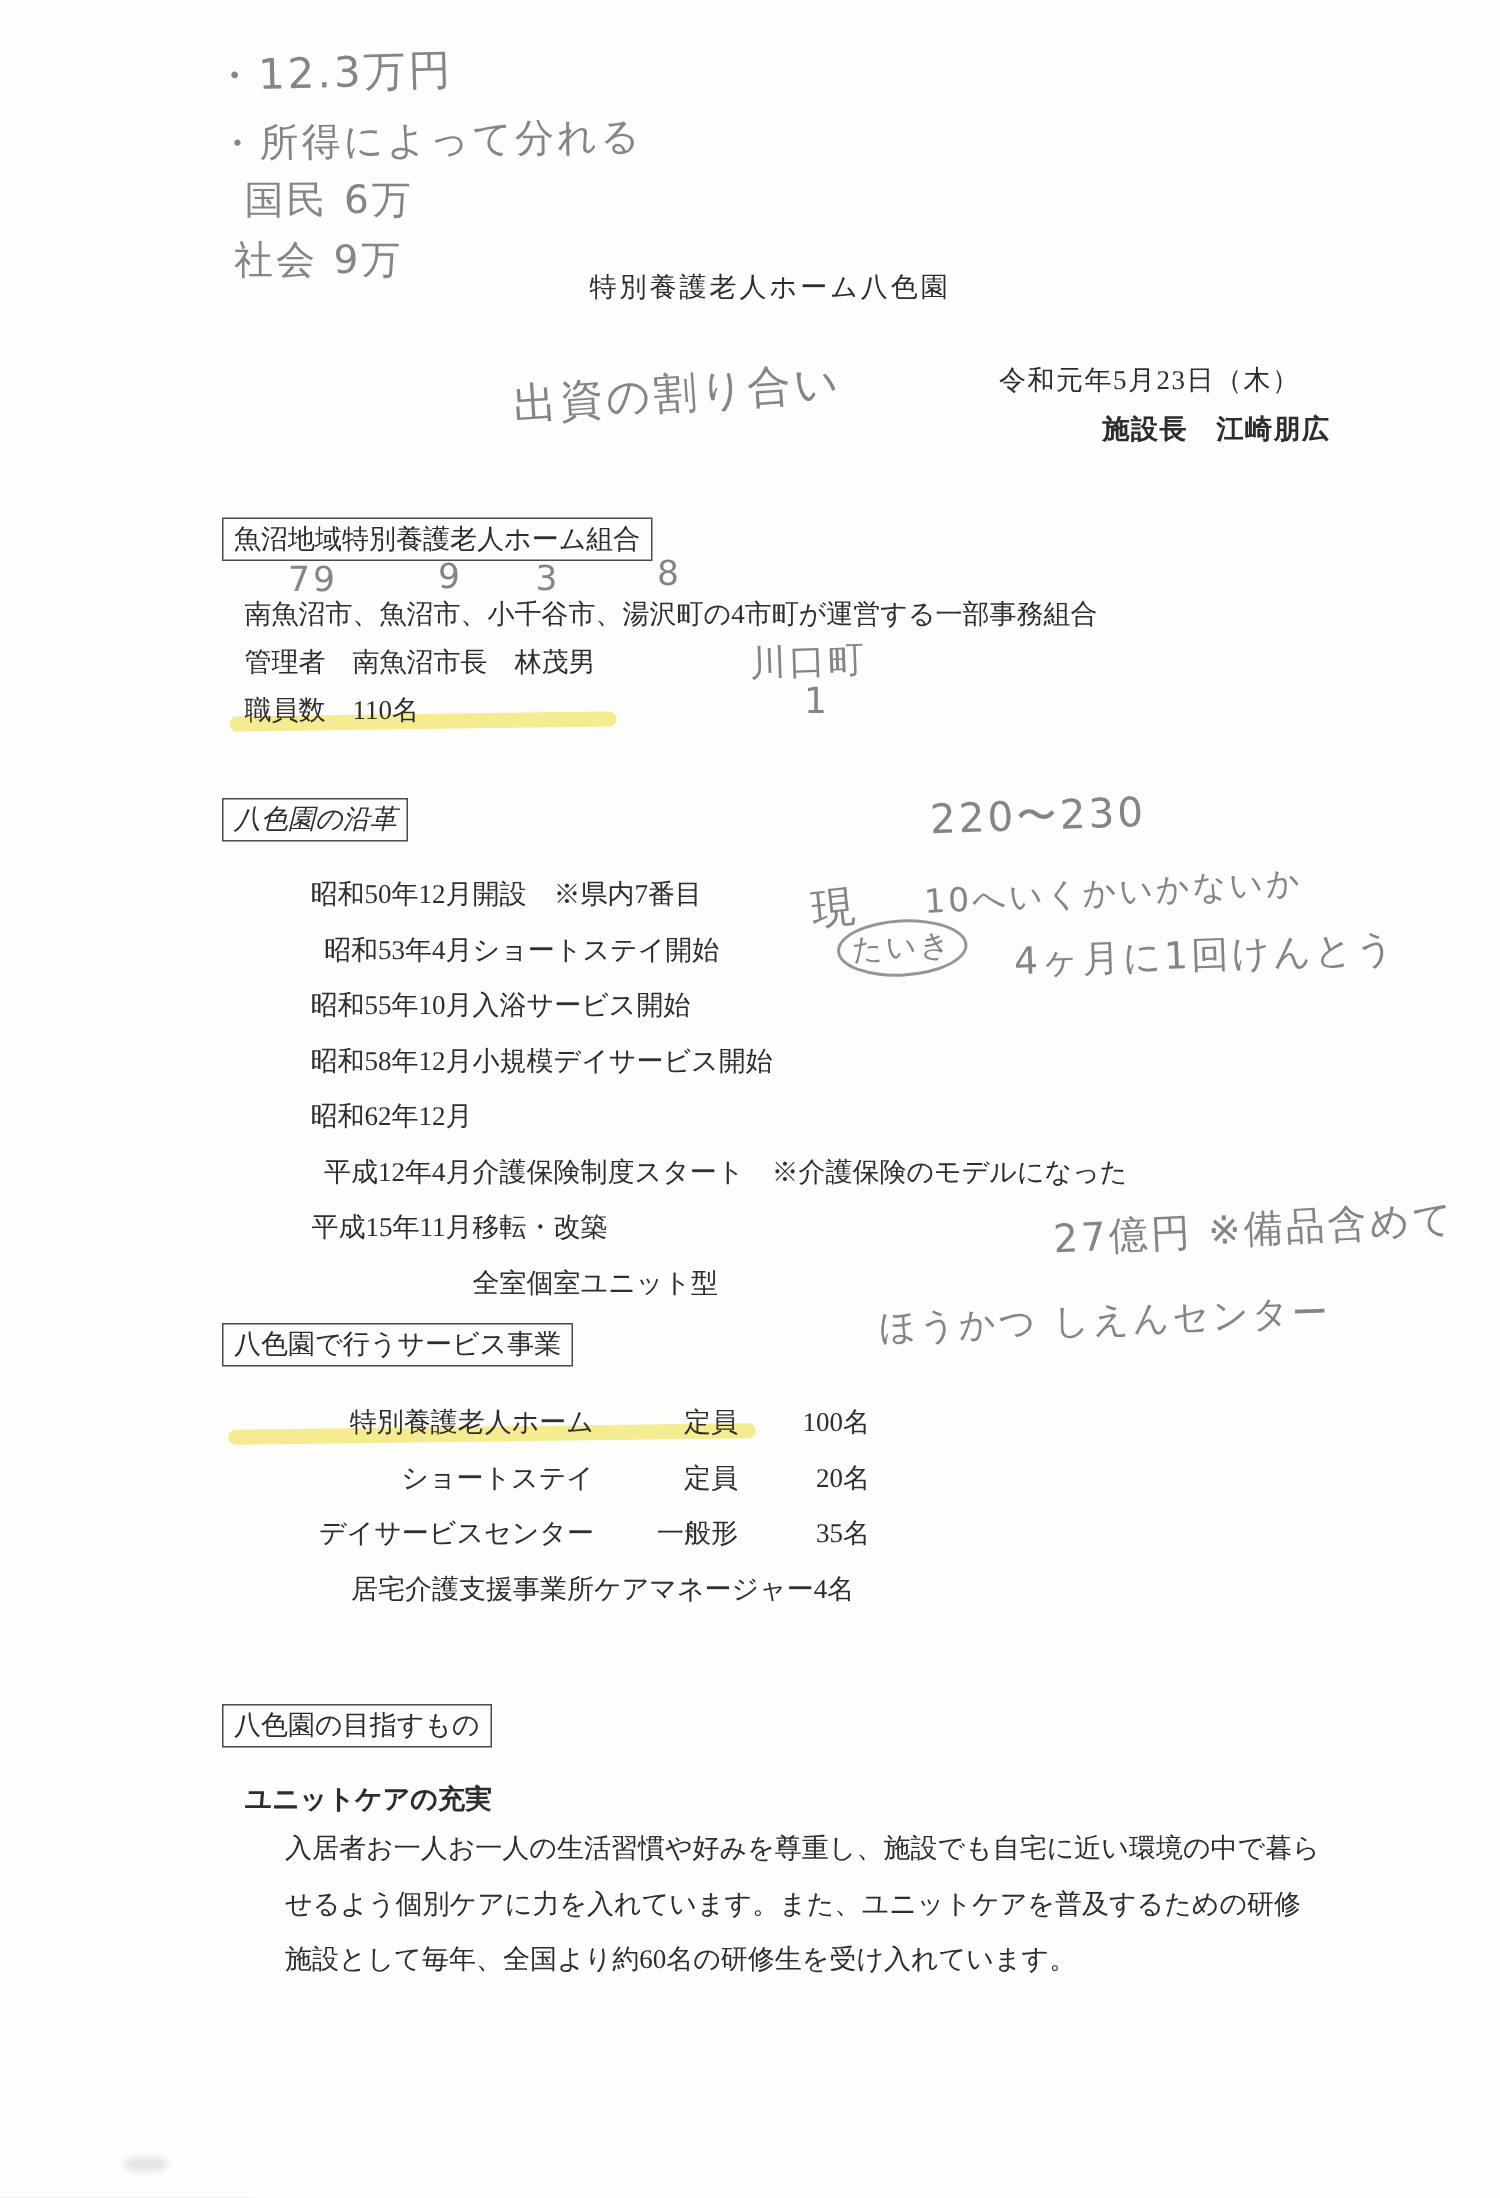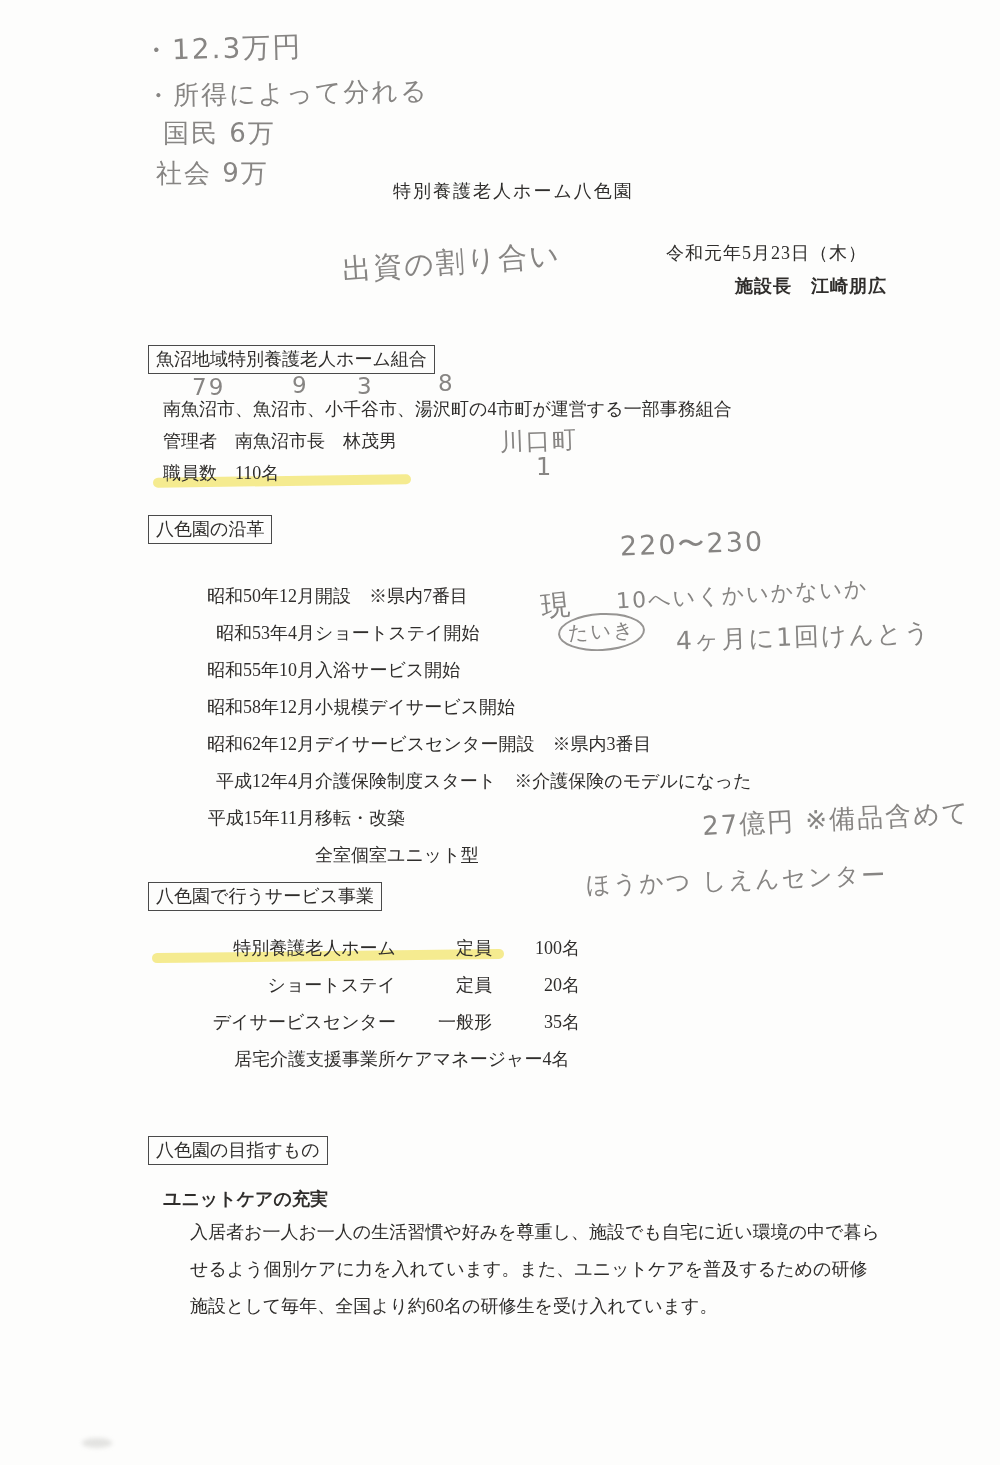--- a/index.html
+++ b/index.html
@@ -89,42 +89,41 @@
   <div class="hw z" style="left:357px;top:373px;font-size:23px;">3</div>
   <div class="hw z" style="left:438px;top:370px;font-size:23px;">8</div>
 
   <div class="print z" style="left:163px;top:400px;">南魚沼市、魚沼市、小千谷市、湯沢町の4市町が運営する一部事務組合</div>
   <div class="print z" style="left:163px;top:432px;">管理者　南魚沼市長　林茂男</div>
   <div class="print z" style="left:163px;top:464px;">職員数　110名</div>
 
   <div class="hw z" style="left:500px;top:425px;font-size:24px;transform:rotate(-2deg);">川口町</div>
   <div class="hw z" style="left:536px;top:453px;font-size:24px;">1</div>
 
-  <div class="print boxed z" style="left:148px;top:515px;">八色園の沿革</div>
+  <div class="print boxed z" style="left:148px;top:532px;font-style:italic;">八色園の沿革</div>
 
   <div class="print z" style="left:163px;top:578px;line-height:37px;white-space:nowrap;">
     <div class="row">
       <span class="enk-date">昭和50年12月</span>
       <span class="enk-event">開設　※県内7番目</span>
     </div>
     <div class="row">
       <span class="enk-date">昭和53年4月</span>
       <span class="enk-event">ショートステイ開始</span>
     </div>
     <div class="row">
       <span class="enk-date">昭和55年10月</span>
       <span class="enk-event">入浴サービス開始</span>
     </div>
     <div class="row">
       <span class="enk-date">昭和58年12月</span>
       <span class="enk-event">小規模デイサービス開始</span>
     </div>
     <div class="row">
       <span class="enk-date">昭和62年12月</span>
-      <span class="enk-event">デイサービスセンター開設　※県内3番目</span>
     </div>
     <div class="row">
       <span class="enk-date">平成12年4月</span>
       <span class="enk-event">介護保険制度スタート　※介護保険のモデルになった</span>
     </div>
     <div class="row">
       <span class="enk-date">平成15年11月</span>
       <span class="enk-event">移転・改築</span>
     </div>
     <div class="row">

